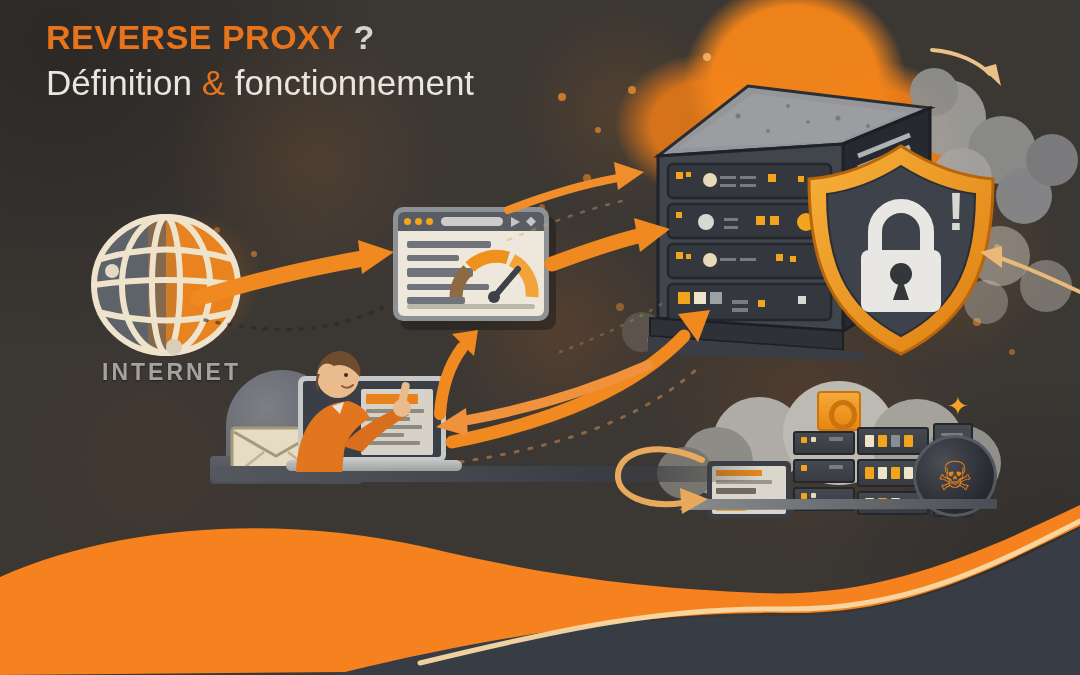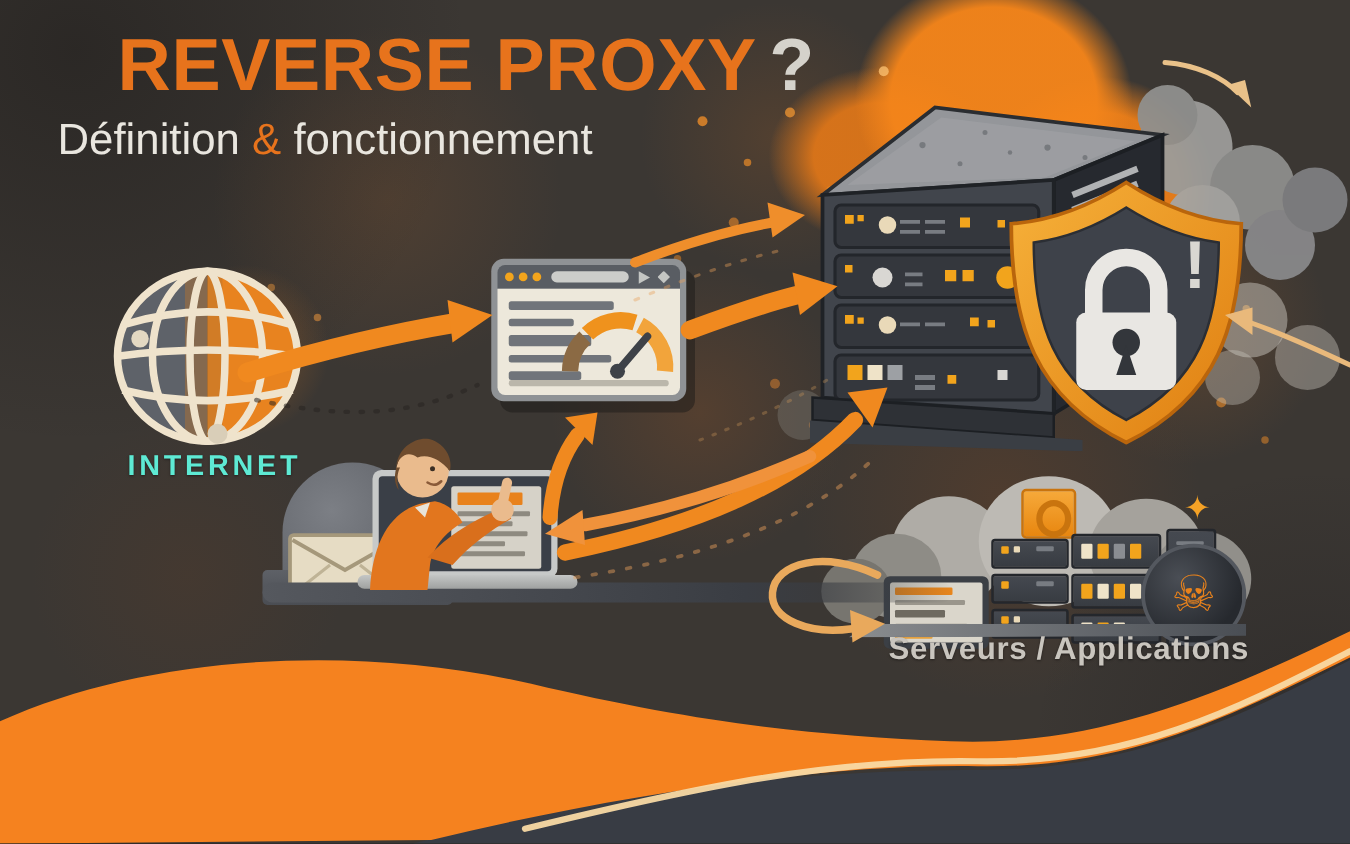--- a/index.html
+++ b/index.html
@@ -34,27 +34,27 @@
       905px 205px 0 2px rgba(240,150,45,.8), 935px 235px 0 1px rgba(240,150,45,.7),
       960px 215px 0 2px rgba(242,160,60,.7), 995px 245px 0 1px rgba(242,160,60,.6),
       975px 320px 0 2px rgba(235,140,40,.6), 1010px 350px 0 1px rgba(235,140,40,.5),
       618px 305px 0 2px rgba(220,130,45,.5), 648px 338px 0 1px rgba(220,130,45,.5),
       252px 252px 0 1px rgba(235,150,60,.55), 215px 228px 0 1px rgba(235,150,60,.45),
       760px 250px 0 2px rgba(245,170,70,.55), 705px 55px 0 2px rgba(250,190,110,.8),
       745px 110px 0 2px rgba(252,205,130,.85), 800px 150px 0 1px rgba(252,205,130,.8);
   }
   
   .node-label{
-    font-weight:bold;color:#5eead4;letter-spacing:3px;
+    font-weight:bold;color:#a3a3a3;letter-spacing:3px;
     text-shadow:0 1px 2px rgba(0,0,0,.45);
   }
   
   .title{left:46px;top:16px;z-index:20;line-height:1.16;}
   .title .l1{font-size:42px;font-weight:bold;color:#EDEAE3;letter-spacing:.5px;}
-  .title .l2{font-size:59px;font-weight:bold;color:#E7731C;letter-spacing:.5px;margin-top:2px;margin-left:48px;}
+  .title .l2{font-size:34px;font-weight:bold;color:#E7731C;letter-spacing:.5px;margin-top:2px;}
   .title .l2 .qmark{color:#D5D2CB;margin-left:10px;}
   .title .l3{font-size:35px;font-weight:normal;color:#E9E6DF;margin-top:6px;}
   .title .l3 .amp{color:#E7731C;}
   
   .browser{left:393px;top:207px;width:156px;height:114px;z-index:10;
     background:#8F9295;border-radius:10px;
     box-shadow:7px 9px 0 rgba(28,26,24,.5);}
   .browser .tbar{position:absolute;left:5px;top:5px;right:5px;height:19px;background:#595D63;border-radius:6px 6px 0 0;display:flex;align-items:center;padding:0 6px;box-sizing:border-box;}
   .browser .dot{width:7px;height:7px;border-radius:50%;background:#F2A41C;margin-right:4px;}
   .browser .pill{width:62px;height:9px;background:#CCCDCA;border-radius:5px;margin-left:4px;}
@@ -354,21 +354,20 @@
       <div class="win" style="left:6px;top:15px;width:22px;height:3px;background:#787C82;"></div>
       <div class="win" style="left:8px;top:28px;width:7px;height:7px;background:#F2A41C;"></div>
       <div class="win" style="left:8px;top:46px;width:7px;height:7px;background:#F2A41C;"></div>
       <div class="win" style="left:8px;top:66px;width:18px;height:4px;background:#787C82;"></div>
     </div>
     <div class="bomb">
       <span class="skull">☠</span>
     </div>
     <div class="spark">✦</div>
     <div class="platform"></div>
-    <div class="node-label cl-label" style="letter-spacing:.5px;font-weight:bold;color:#C9C5BE;">Serveurs / Applications</div>
   </div>
 
   <svg class="abs" style="left:0;top:0;z-index:14;" width="1080" height="675">
     <g fill="none" stroke-linecap="round">
       <path d="M205,320 C280,336 330,332 382,308" stroke="rgba(40,36,32,.55)" stroke-width="3.5" stroke-dasharray="2,10"></path>
       <path d="M460,462 C580,444 655,410 702,364" stroke="rgba(233,160,90,.45)" stroke-width="3" stroke-dasharray="3,11"></path>
       <path d="M508,240 C560,218 596,207 626,200" stroke="rgba(233,160,90,.4)" stroke-width="2.5" stroke-dasharray="3,10"></path>
       <path d="M560,352 C602,336 640,318 668,300" stroke="rgba(200,150,90,.35)" stroke-width="2.5" stroke-dasharray="2,9"></path>
     </g>
     <g>

